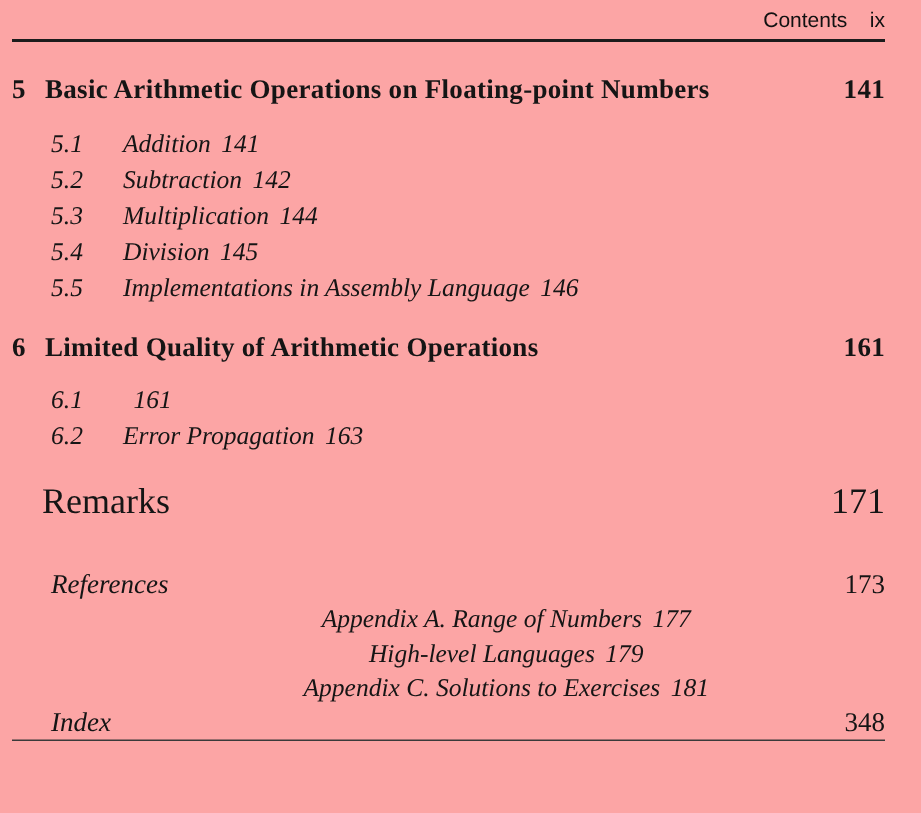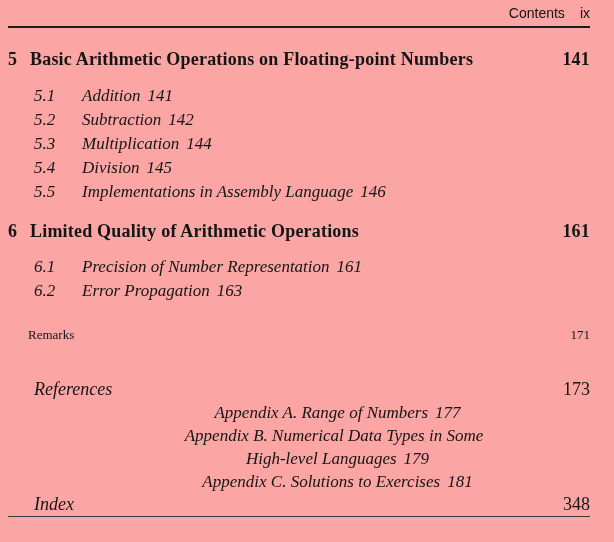--- a/index.html
+++ b/index.html
@@ -59,21 +59,21 @@
     font-size: 17px;
     line-height: 24px;
   }
   .section-row .sec-num { width: 48px; flex: 0 0 48px; }
   .sec-page { margin-left: 7px; }
   
   .remarks-row {
     display: flex;
     margin-top: 22px;
     margin-left: 20px;
-    font-size: 13px;
+    font-size: 24px;
     line-height: 20px;
   }
   .remarks-row .bm-title { flex: 1 1 auto; }
   .remarks-row .bm-page { flex: 0 0 auto; }
   
   .backmatter { margin-top: 33px; }
   .bm-row {
     display: flex;
     margin-left: 26px;
     font-size: 18px;
@@ -137,21 +137,20 @@
 
   <div class="chapter-row ch6">
     <span class="ch-num">6</span>
     <span class="ch-title">Limited Quality of Arithmetic Operations</span>
     <span class="ch-page">161</span>
   </div>
 
   <div class="sections s6">
     <div class="section-row">
       <span class="sec-num">6.1</span>
-      <span class="sec-title">Precision of Number Representation</span>
       <span class="sec-page">161</span>
     </div>
     <div class="section-row">
       <span class="sec-num">6.2</span>
       <span class="sec-title">Error Propagation</span>
       <span class="sec-page">163</span>
     </div>
   </div>
 
   <div class="remarks-row">
@@ -162,23 +161,20 @@
   <div class="backmatter">
     <div class="bm-row">
       <span class="bm-title">References</span>
       <span class="bm-page">173</span>
     </div>
 
     <div class="appendix-line">
       <span>Appendix A. Range of Numbers</span><span class="sec-page">177</span>
     </div>
     <div class="appendix-line">
-      <span>Appendix B. Numerical Data Types in Some</span><span class="sec-page"></span>
-    </div>
-    <div class="appendix-line">
       <span>High-level Languages</span><span class="sec-page">179</span>
     </div>
     <div class="appendix-line">
       <span>Appendix C. Solutions to Exercises</span><span class="sec-page">181</span>
     </div>
 
     <div class="bm-row">
       <span class="bm-title">Index</span>
       <span class="bm-page">348</span>
     </div>

